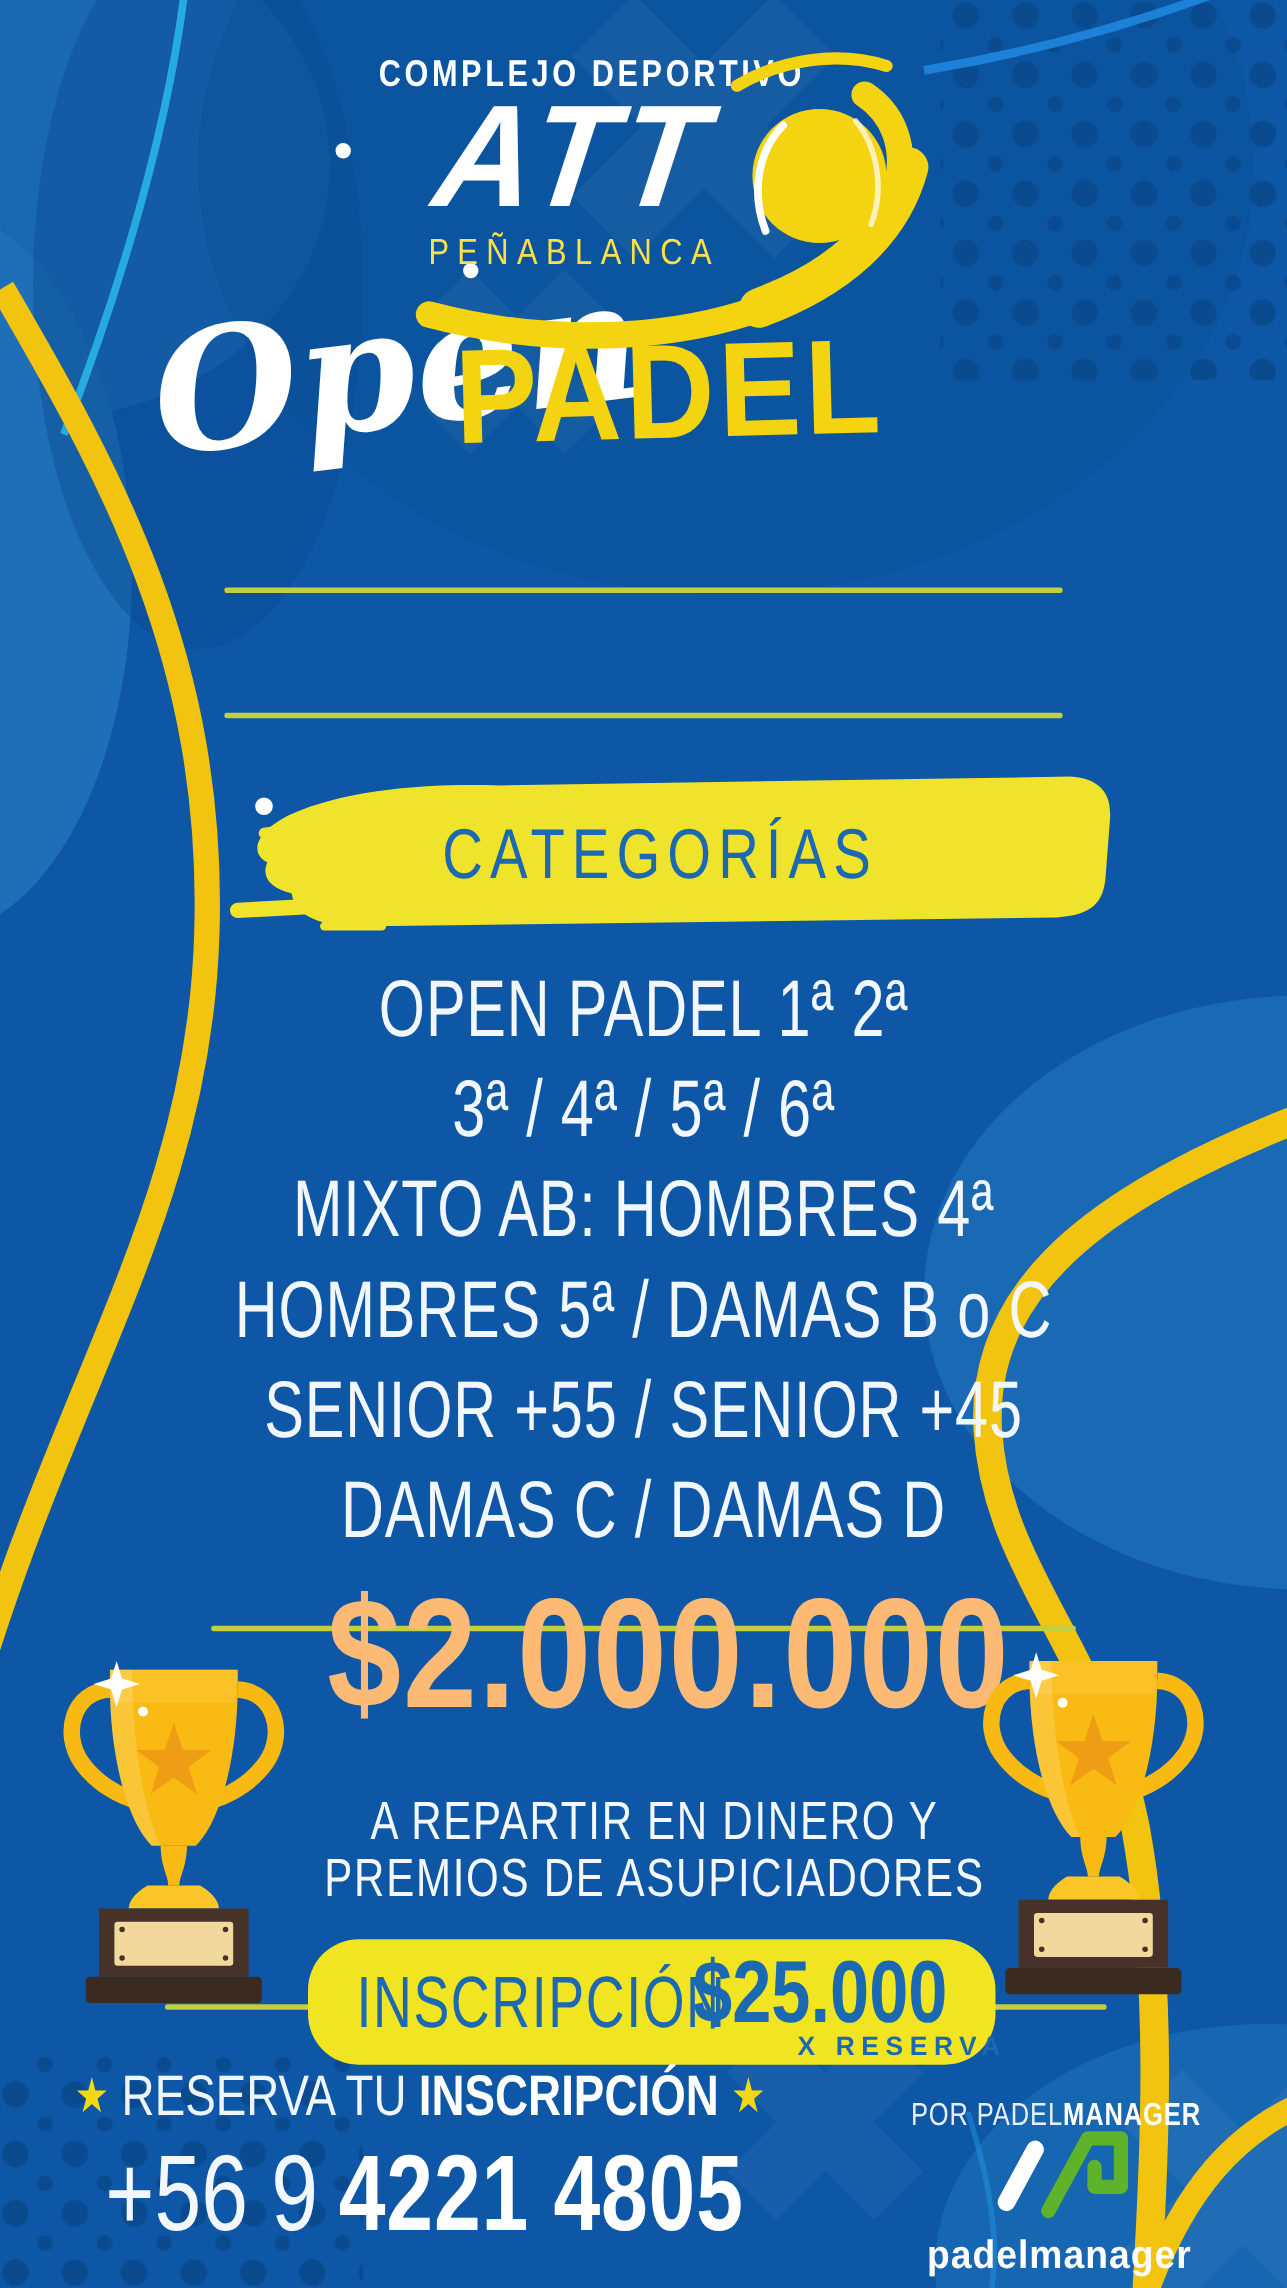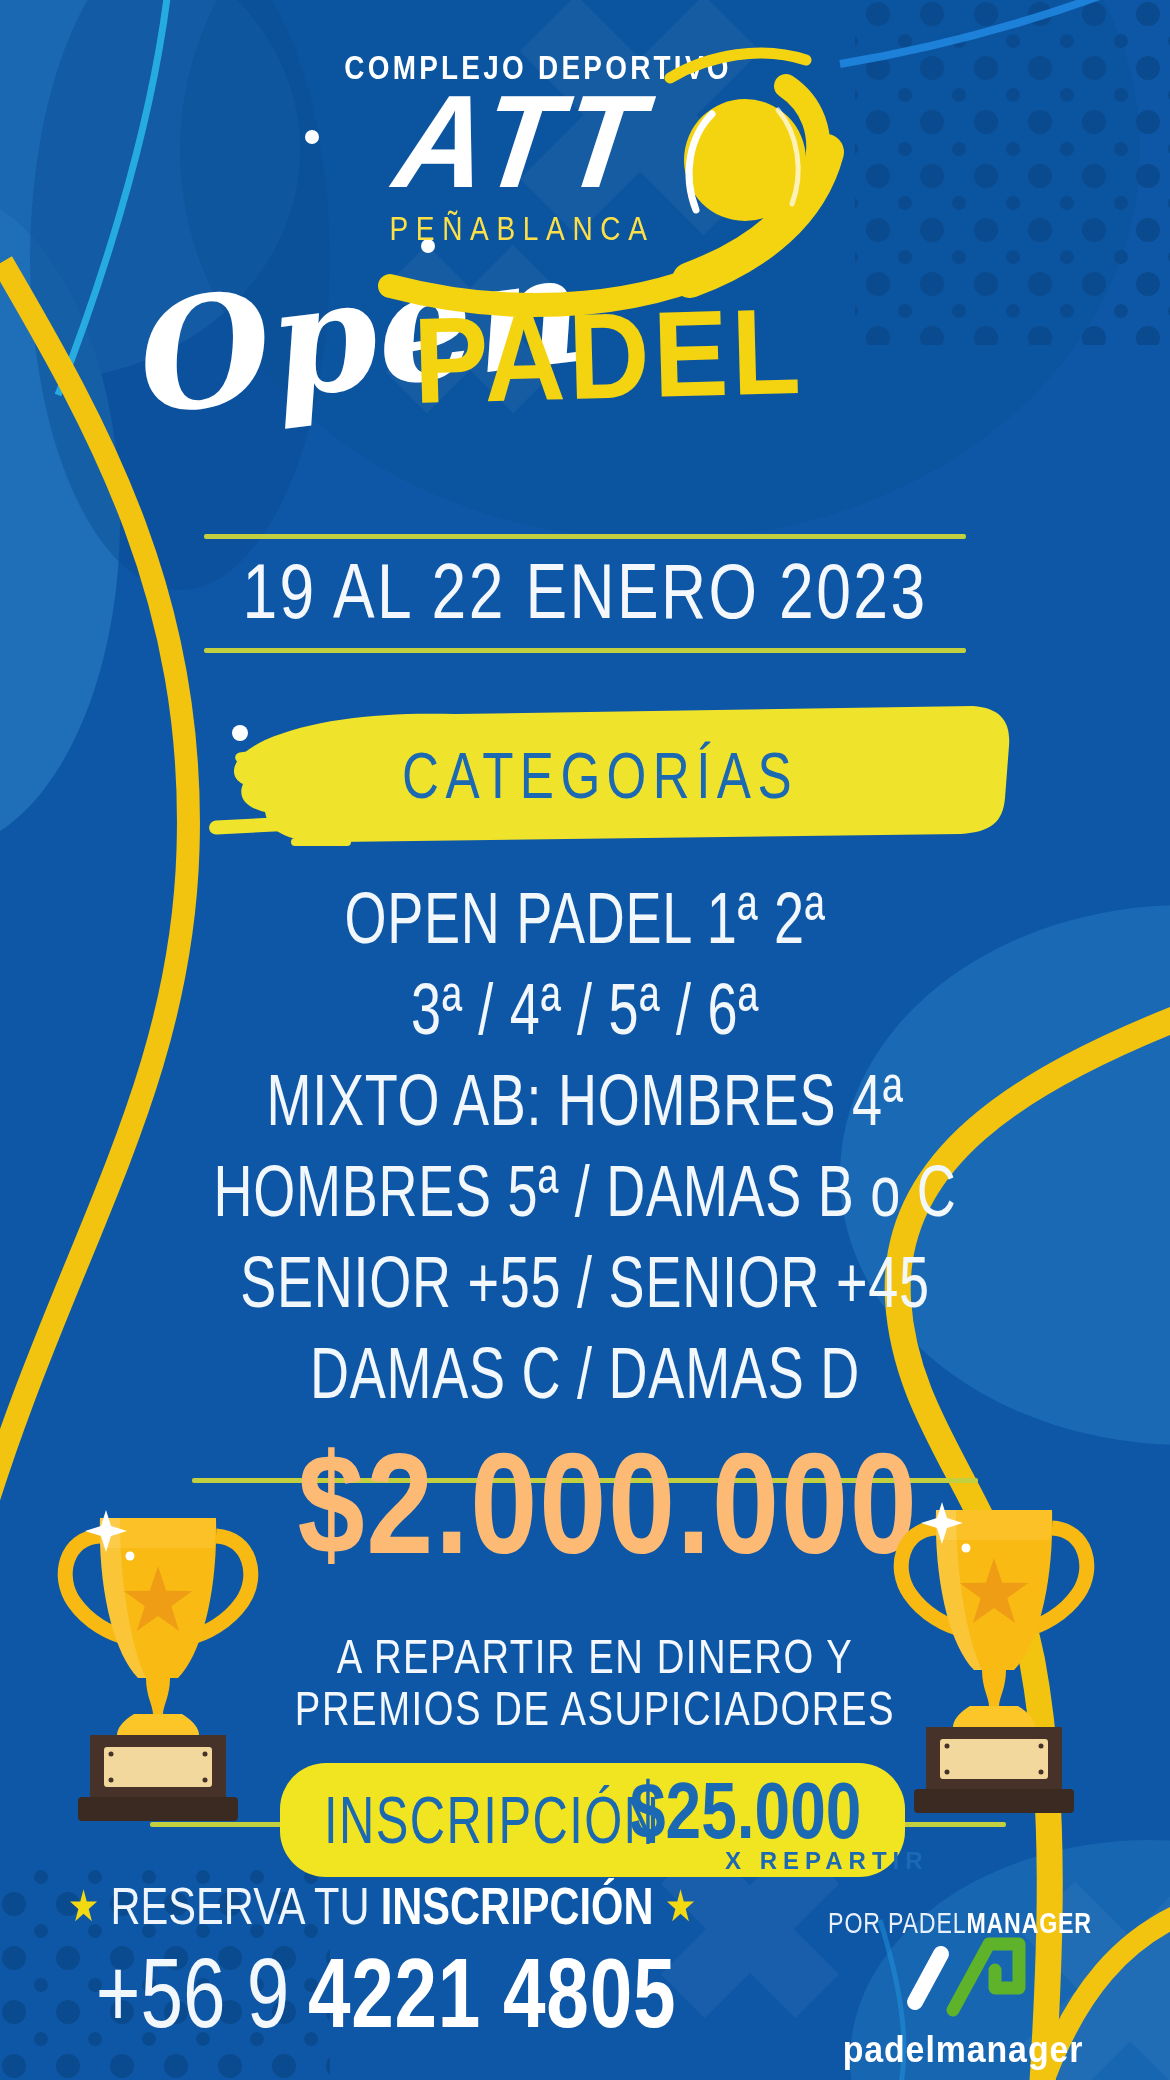--- a/index.html
+++ b/index.html
@@ -133,21 +133,20 @@
   </svg>
 
   <div class="cx club-line1"><span class="cond">COMPLEJO DEPORTIVO</span></div>
   <div class="cx club-name"><span class="cond">ATT</span></div>
   <div class="cx club-loc"><span class="cond">PEÑABLANCA</span></div>
 
   <div class="title-script">Open</div>
   <div class="title-caps">PADEL</div>
 
   <div class="rule rule-date-top"></div>
-  <div class="cx date-text"><span class="cond">19 AL 22 ENERO 2023</span></div>
   <div class="rule rule-date-bot"></div>
 
   <svg class="layer" style="left:195px;top:698px;z-index:1" width="830" height="160" viewBox="0 0 830 160">
     <path fill="#f0e32b" d="M70,42 C120,20 190,14 260,16 L778,8 C806,10 816,24 814,48 L810,100 C808,124 796,134 766,136 L142,144 C102,145 74,138 70,114 C52,110 42,100 48,86 C32,78 36,58 70,42 Z"></path>
     <rect x="14" y="120" width="112" height="14" rx="7" fill="#f0e32b" transform="rotate(-3 70 127)"></rect>
     <rect x="40" y="52" width="46" height="10" rx="5" fill="#f0e32b" transform="rotate(-8 63 57)"></rect>
     <rect x="96" y="140" width="60" height="8" rx="4" fill="#f0e32b"></rect>
   </svg>
   <div class="cx cat-heading"><span class="cond">CATEGORÍAS</span></div>
 
@@ -194,21 +193,21 @@
     </svg>
   <svg class="layer" style="left:886px;top:1494px;z-index:2" width="216" height="340" viewBox="0 0 216 340">
       <use href="#trophy-def"></use>
     </svg>
 
   <div class="rule rule-flank-l"></div>
   <div class="rule rule-flank-r"></div>
   <div class="banner">
     <div class="label">INSCRIPCIÓN</div>
     <div class="price">$25.000</div>
-    <div class="per">X REPARTIR</div>
+    <div class="per">X RESERVA</div>
   </div>
 
   <div class="reserve-row">
     <span class="star">★</span>
     <span class="lt">RESERVA TU</span>
     <span class="bd">INSCRIPCIÓN</span>
     <span class="star">★</span>
   </div>
   <div class="phone-row">
     <span class="pre">+56 9</span>

